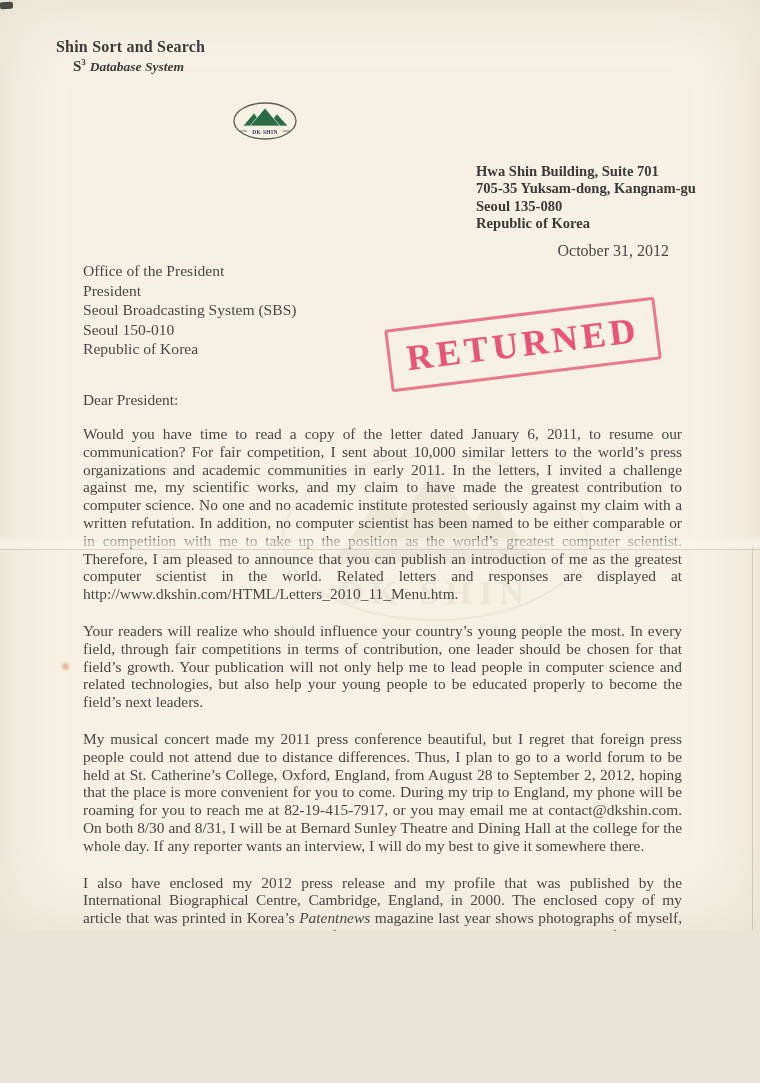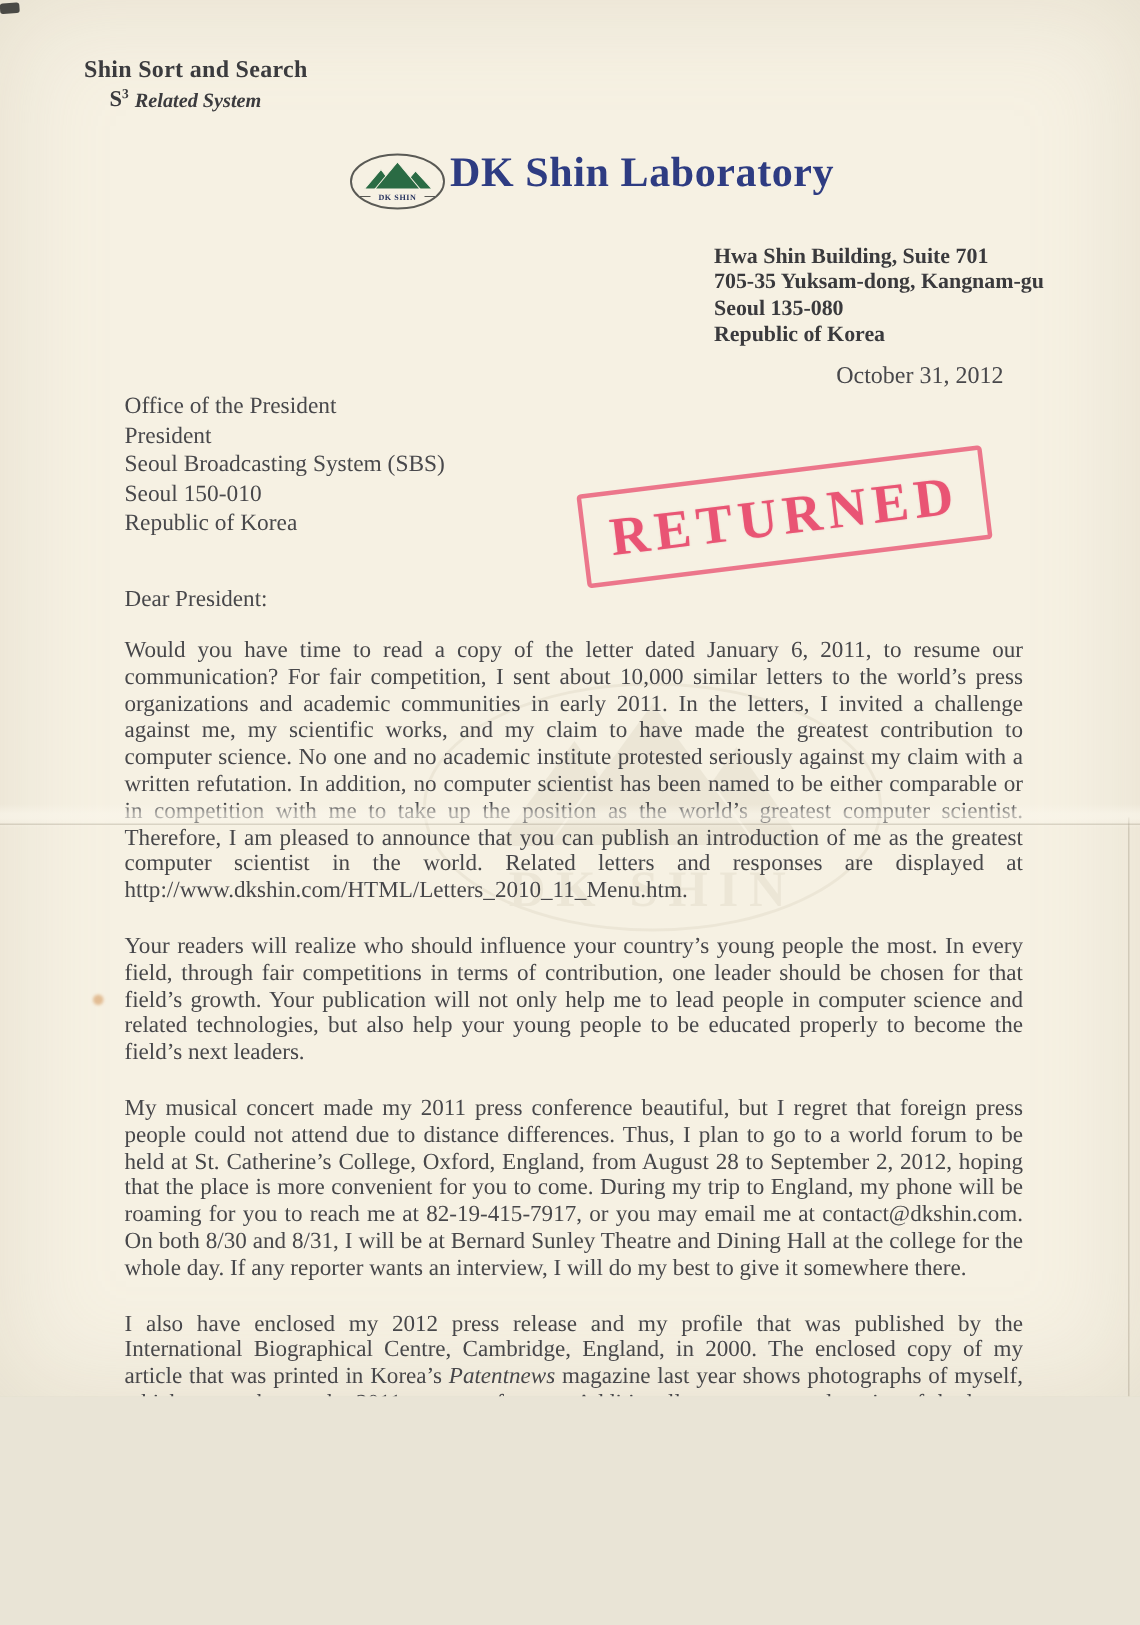--- a/index.html
+++ b/index.html
@@ -102,35 +102,34 @@
 </head>
 <body>
 
 <div class="page">
 
   <div class="corner-smudge"></div>
 
   <div class="tagline">
     <div class="tagline-main">Shin Sort and Search</div>
     <div class="tagline-sub">
-      <span class="s-big">S</span><sup>3</sup><span class="s-rest">Related System</span>
+      <span class="s-big">S</span><sup>3</sup><span class="s-rest">Database System</span>
     </div>
   </div>
 
   <svg class="logo" viewBox="0 0 66 40">
     <ellipse cx="33" cy="20" rx="31" ry="18" fill="none" stroke="#5a5a55" stroke-width="1.3"></ellipse>
     <polygon points="11,25 22,12 32,25" fill="#2a6b44" stroke="#f6f1e3" stroke-width="0.7"></polygon>
     <polygon points="35,25 45,13 56,25" fill="#2a6b44" stroke="#f6f1e3" stroke-width="0.7"></polygon>
     <polygon points="18,25 33,7 48,25" fill="#2a6b44" stroke="#f6f1e3" stroke-width="0.7"></polygon>
     <line x1="8" y1="30" x2="15" y2="30" stroke="#5a5a55" stroke-width="0.8"></line>
     <line x1="51" y1="30" x2="58" y2="30" stroke="#5a5a55" stroke-width="0.8"></line>
     <text x="33" y="32.5" text-anchor="middle" font-size="5.4" font-weight="bold" letter-spacing="0.4" fill="#27335f" font-family="Liberation Serif, serif">DK SHIN</text>
   </svg>
 
-  <div class="company-title">DK Shin Laboratory</div>
 
   <div class="sender">
     <div>Hwa Shin Building, Suite 701</div>
     <div>705-35 Yuksam-dong, Kangnam-gu</div>
     <div>Seoul 135-080</div>
     <div>Republic of Korea</div>
   </div>
 
   <div class="date-line">October 31, 2012</div>
 

